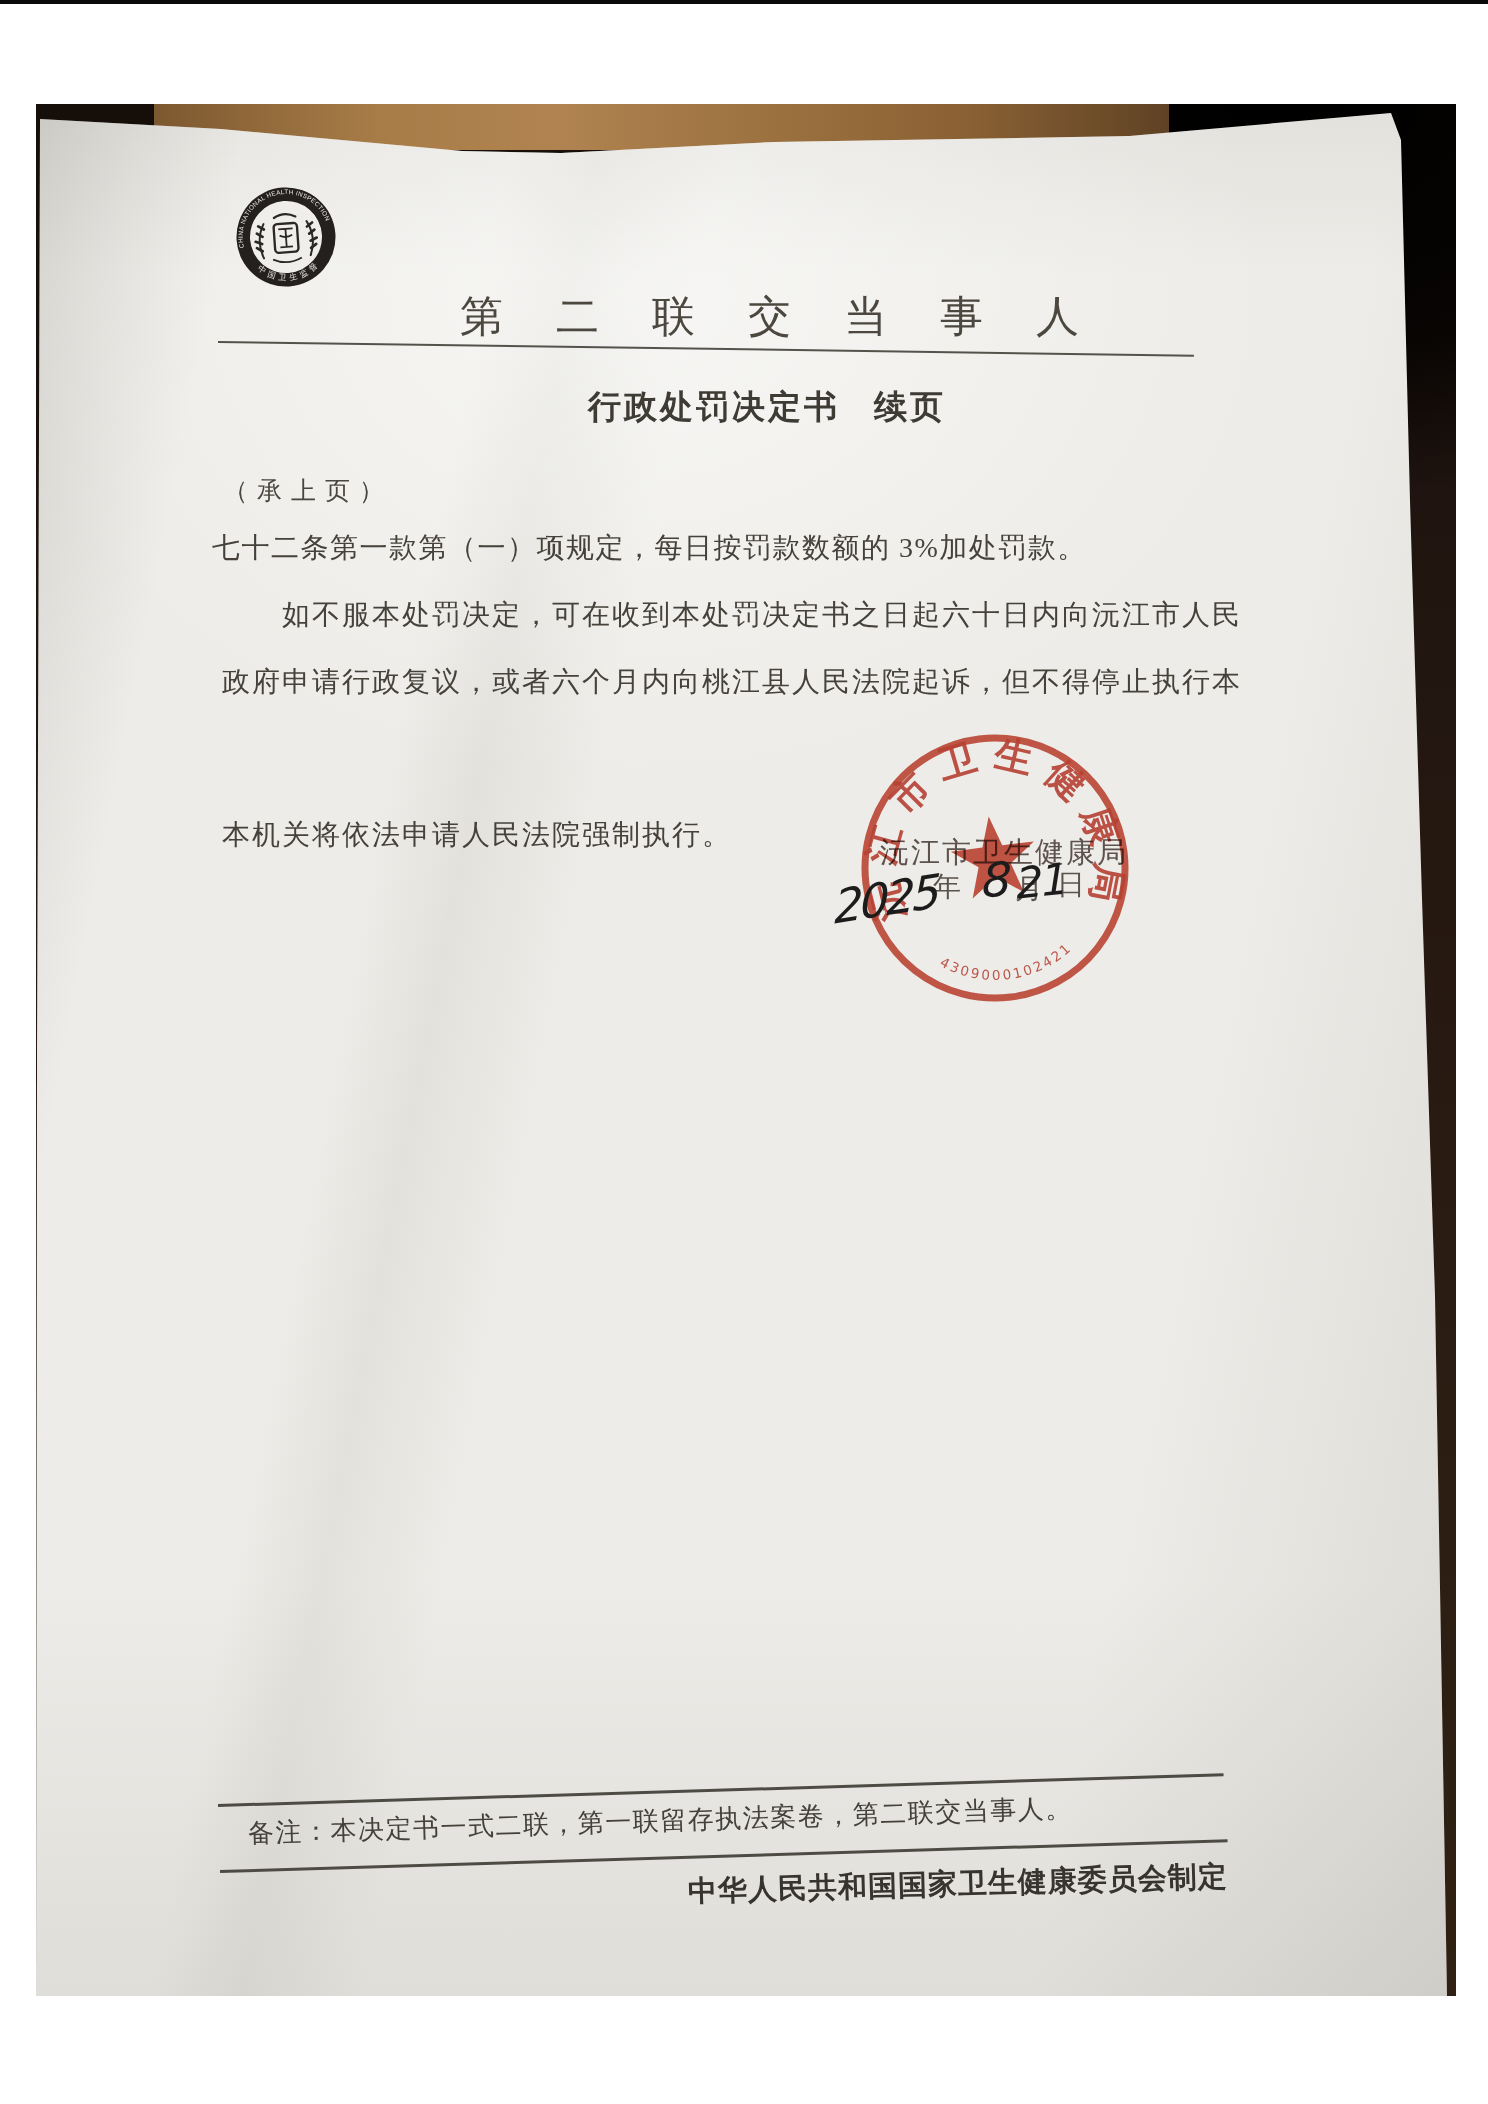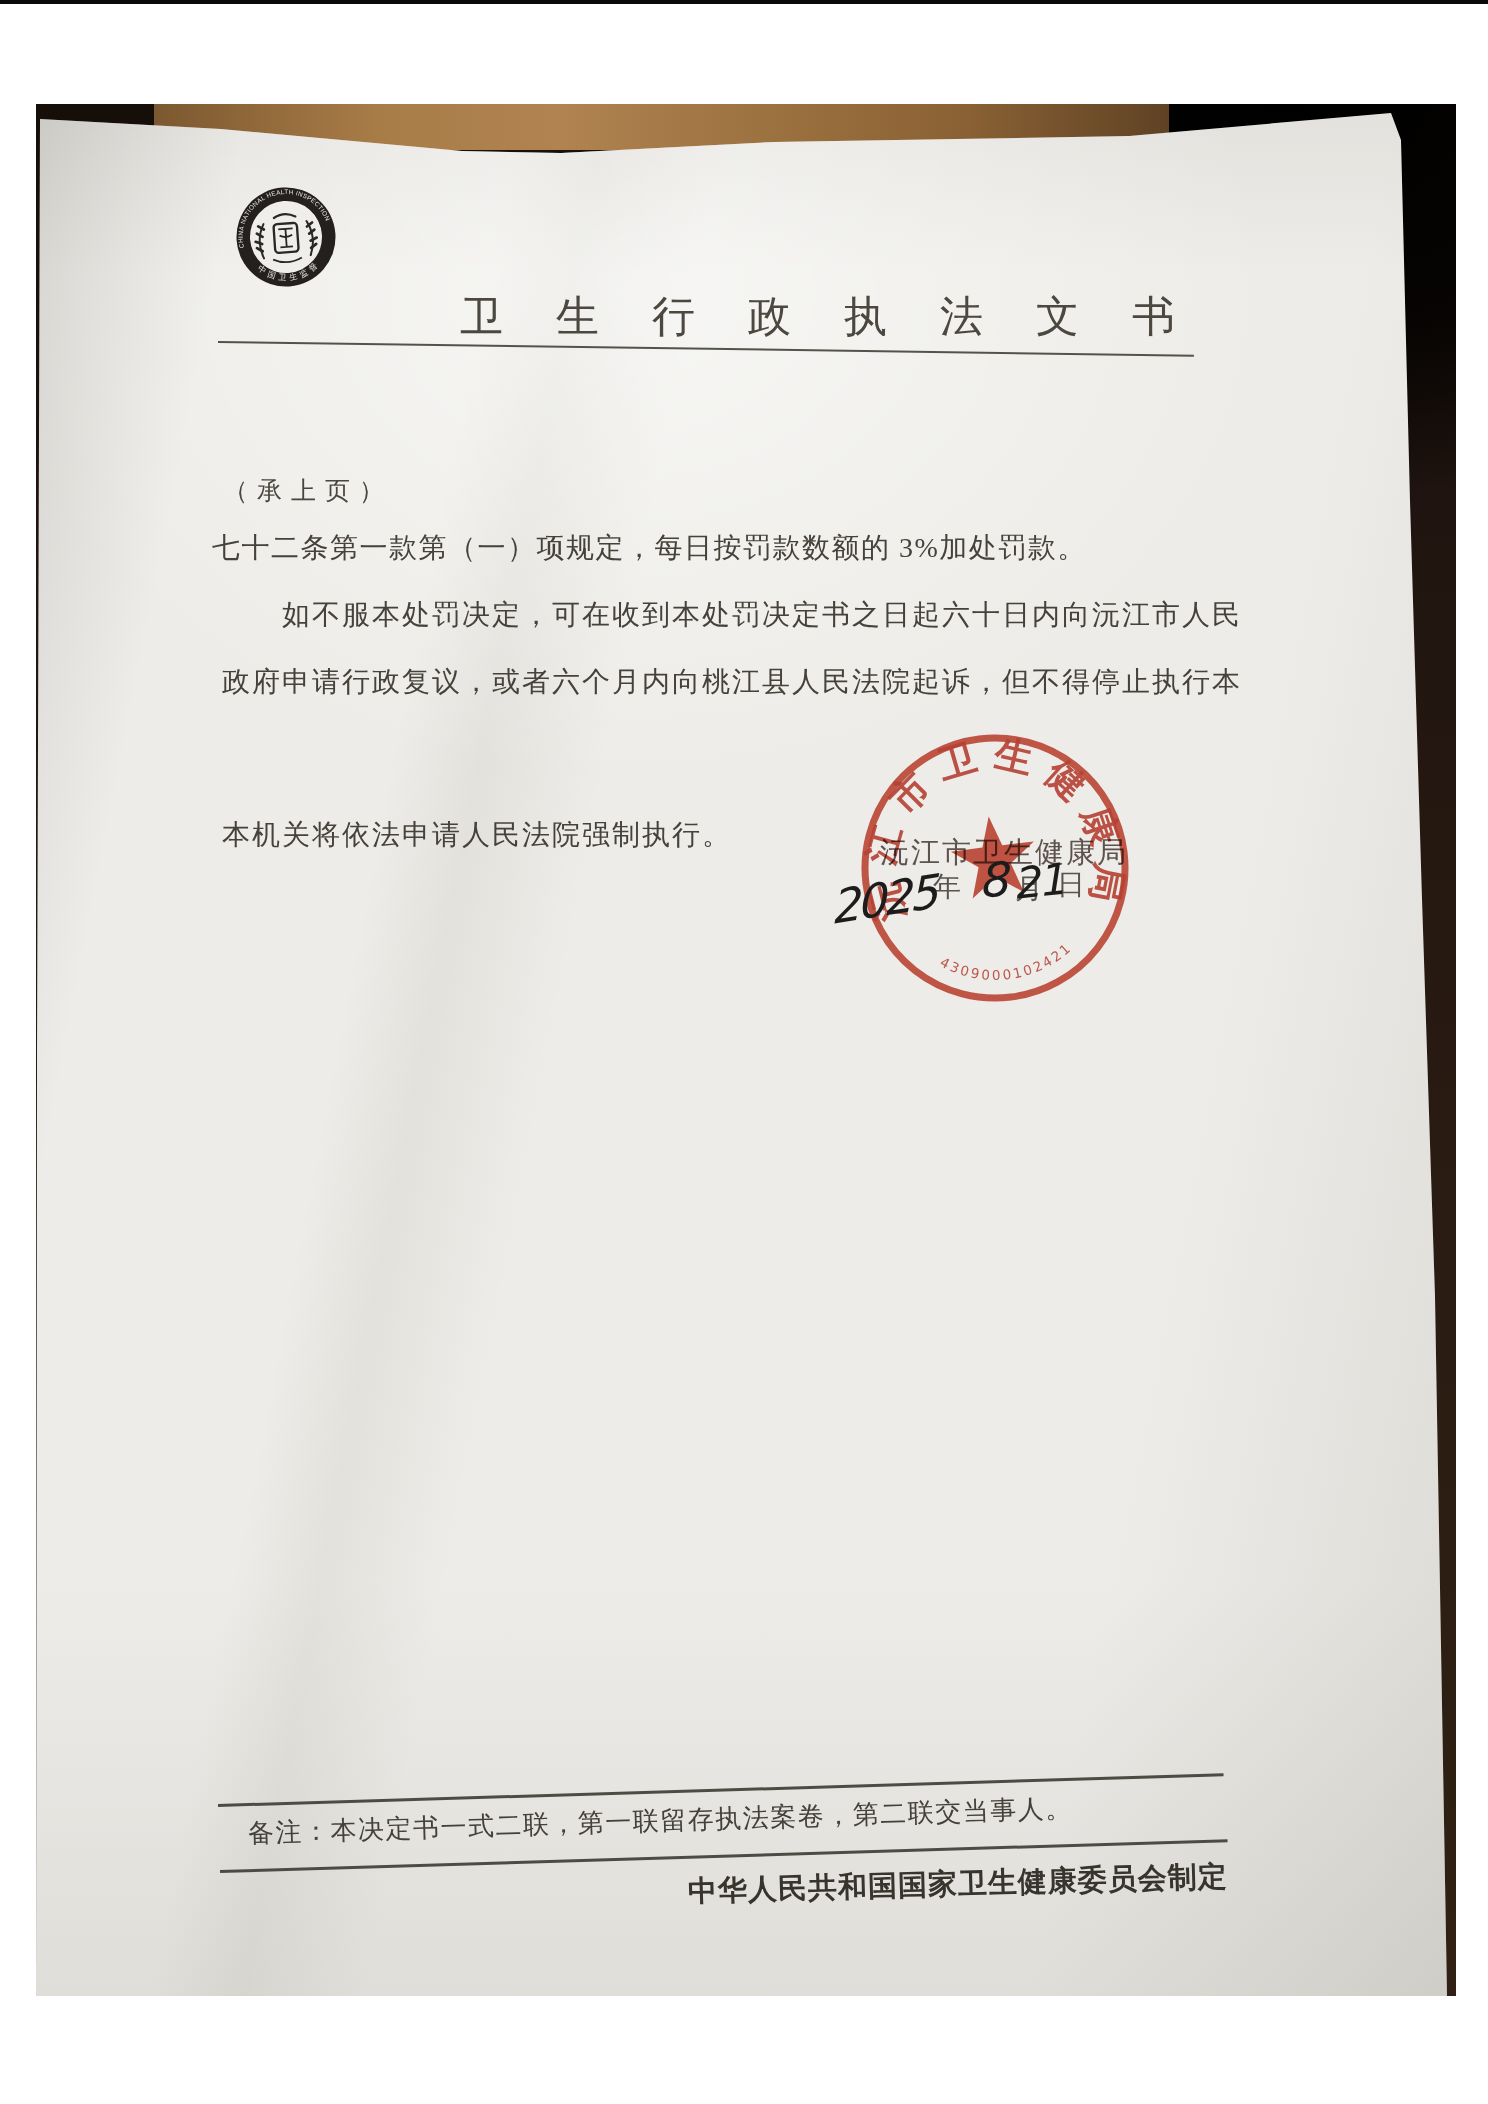--- a/index.html
+++ b/index.html
@@ -94,23 +94,24 @@
           <path d="M48 38 Q60 31 72 38" stroke-width="2.4"></path>
         </g>
 
         <g stroke="#2a2724" fill="none">
           <rect x="47" y="45" width="26" height="32" rx="4" stroke-width="2.6"></rect>
           <path d="M52 51 H68 M60 51 V71 M53 71 H67 M53 58 Q60 62 67 58" stroke-width="2"></path>
           <path d="M44 84 Q60 92 76 84" stroke-width="2"></path>
         </g>
       </svg>
 
-      <div class="series-title">卫生行政执法文书</div>
+      <div class="series-title">第二联交当事人</div>
       <div class="title-underline"></div>
 
+      <div class="doc-title"><span>行政处罚决定书</span><span class="gap"></span><span>续页</span></div>
 
       <div class="continuation">（承上页）</div>
       <div class="para1">七十二条第一款第（一）项规定，每日按罚款数额的 3%加处罚款。</div>
 
       <div class="pline pl1">如不服本处罚决定，可在收到本处罚决定书之日起六十日内向沅江市人民</div>
       <div class="pline pl2">政府申请行政复议，或者六个月内向桃江县人民法院起诉，但不得停止执行本</div>
       <div class="pline pl4">本机关将依法申请人民法院强制执行。</div>
 
       <div class="agency-print">沅江市卫生健康局</div>
       <div class="date-y">年</div>

